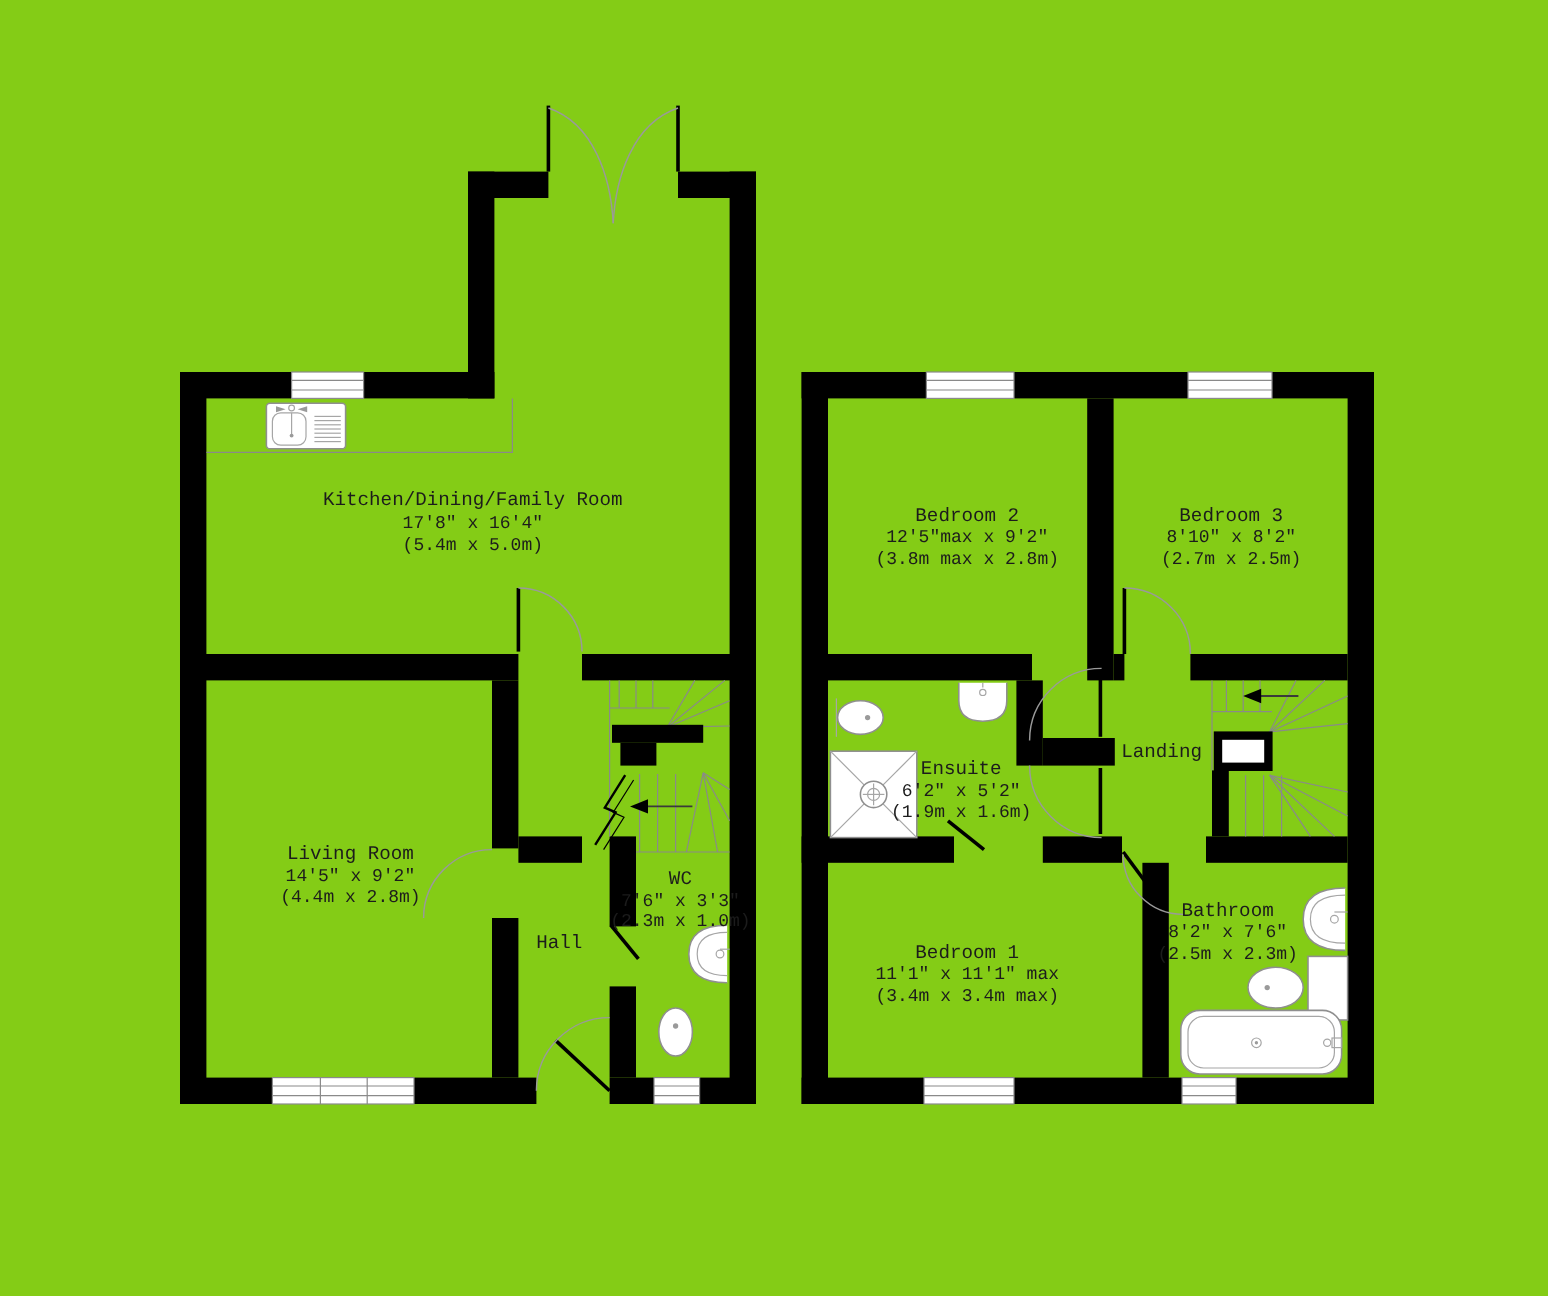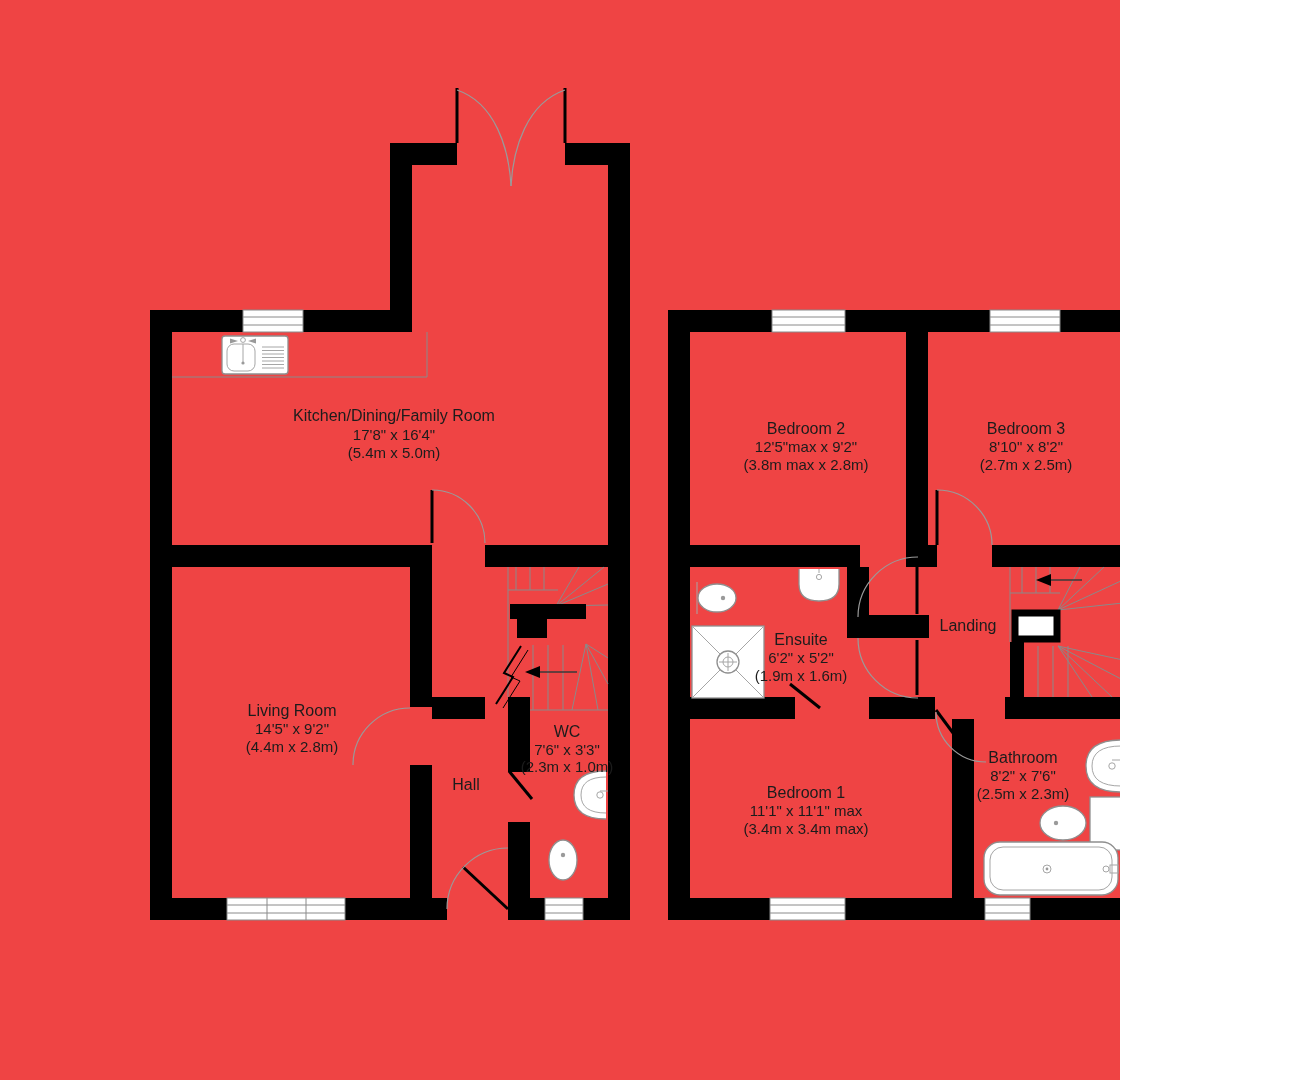--- a/index.html
+++ b/index.html
@@ -1,17 +1,17 @@
 <!DOCTYPE html>
 <html><head>
 <meta charset="utf-8">
 <style>
   html,body{margin:0;padding:0;background:#ffffff;}
-  .stage{position:relative;width:1120px;height:1080px;background:#ef4444;overflow:hidden;
-         font-family:Liberation Sans, sans-serif;}
+  .stage{position:relative;width:1290px;height:1080px;background:#84cc16;overflow:hidden;
+         font-family:Liberation Mono, monospace;}
   svg text{fill:#1c1c1c;}
   .room-name{font-size:16px;}
   .room-dim{font-size:15px;}
   .wall{fill:#000000;stroke:none;}
   .thin{stroke:#8a8a8a;stroke-width:1;fill:none;}
   .fix{stroke:#8f8f8f;stroke-width:1.3;fill:#ffffff;}
   .fix2{stroke:#a6a6a6;stroke-width:1;fill:none;}
   .arc{stroke:#9a9a9a;stroke-width:1.2;fill:none;}
   .leaf{stroke:#000000;stroke-width:3;fill:none;stroke-linecap:butt;}
   .win{fill:#ffffff;stroke:#8a8a8a;stroke-width:1;}

